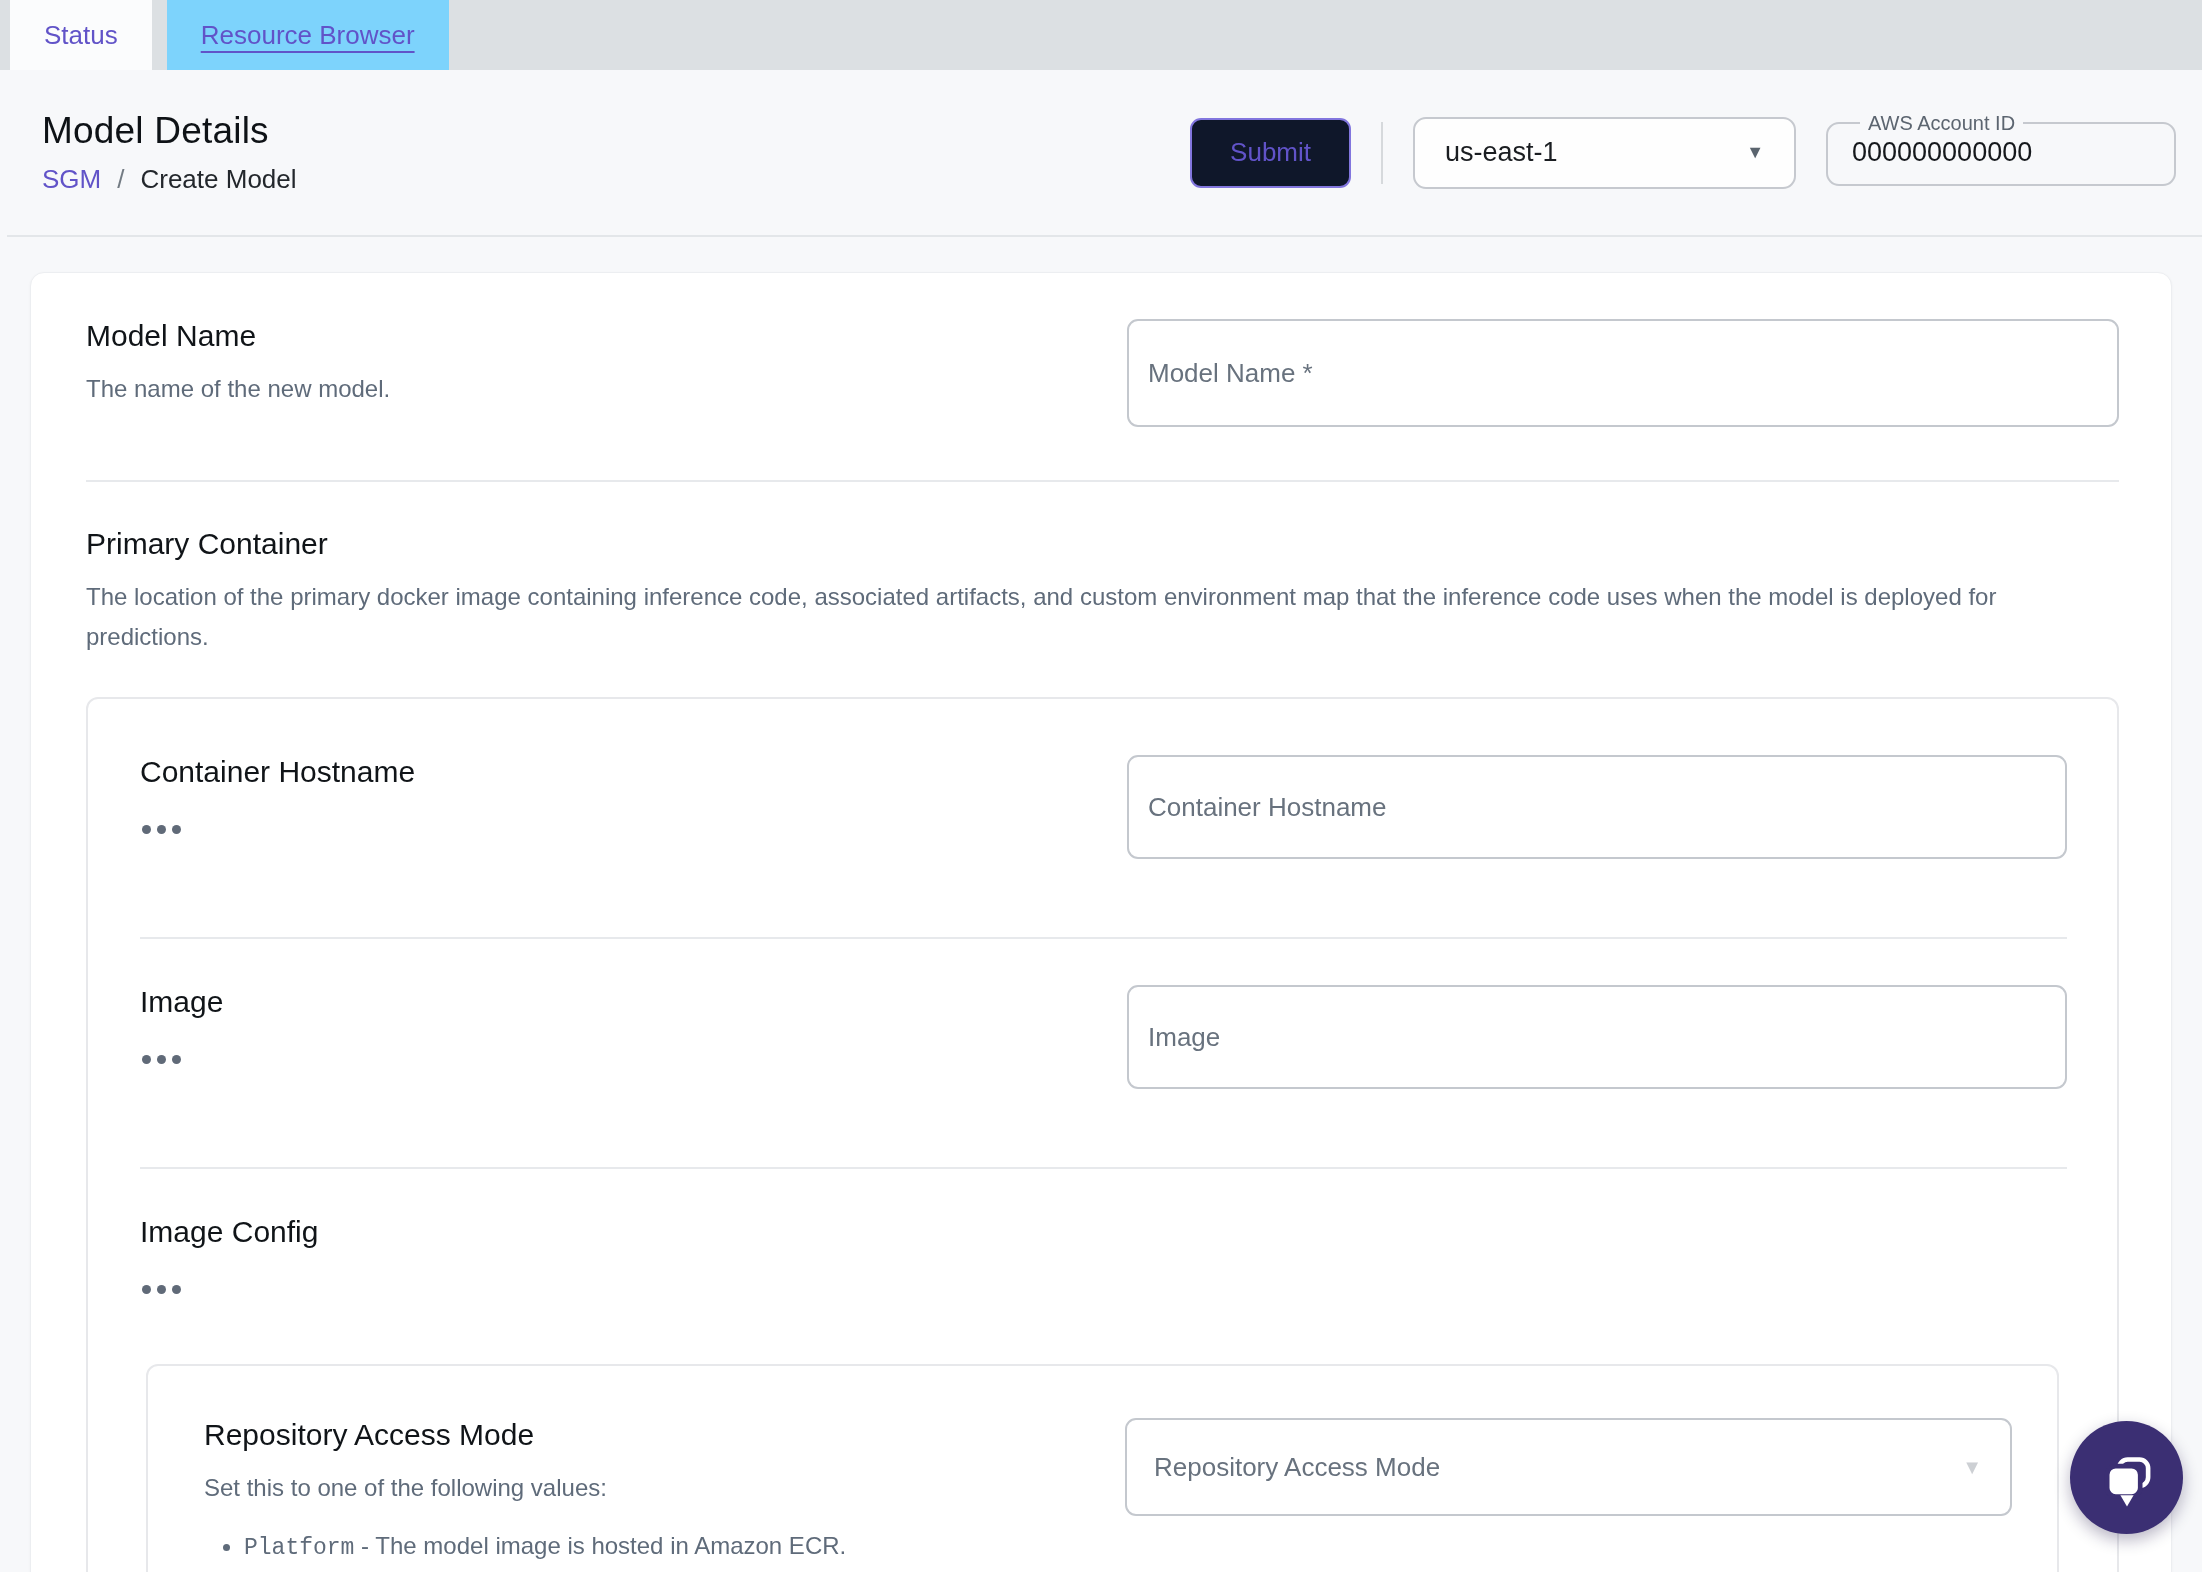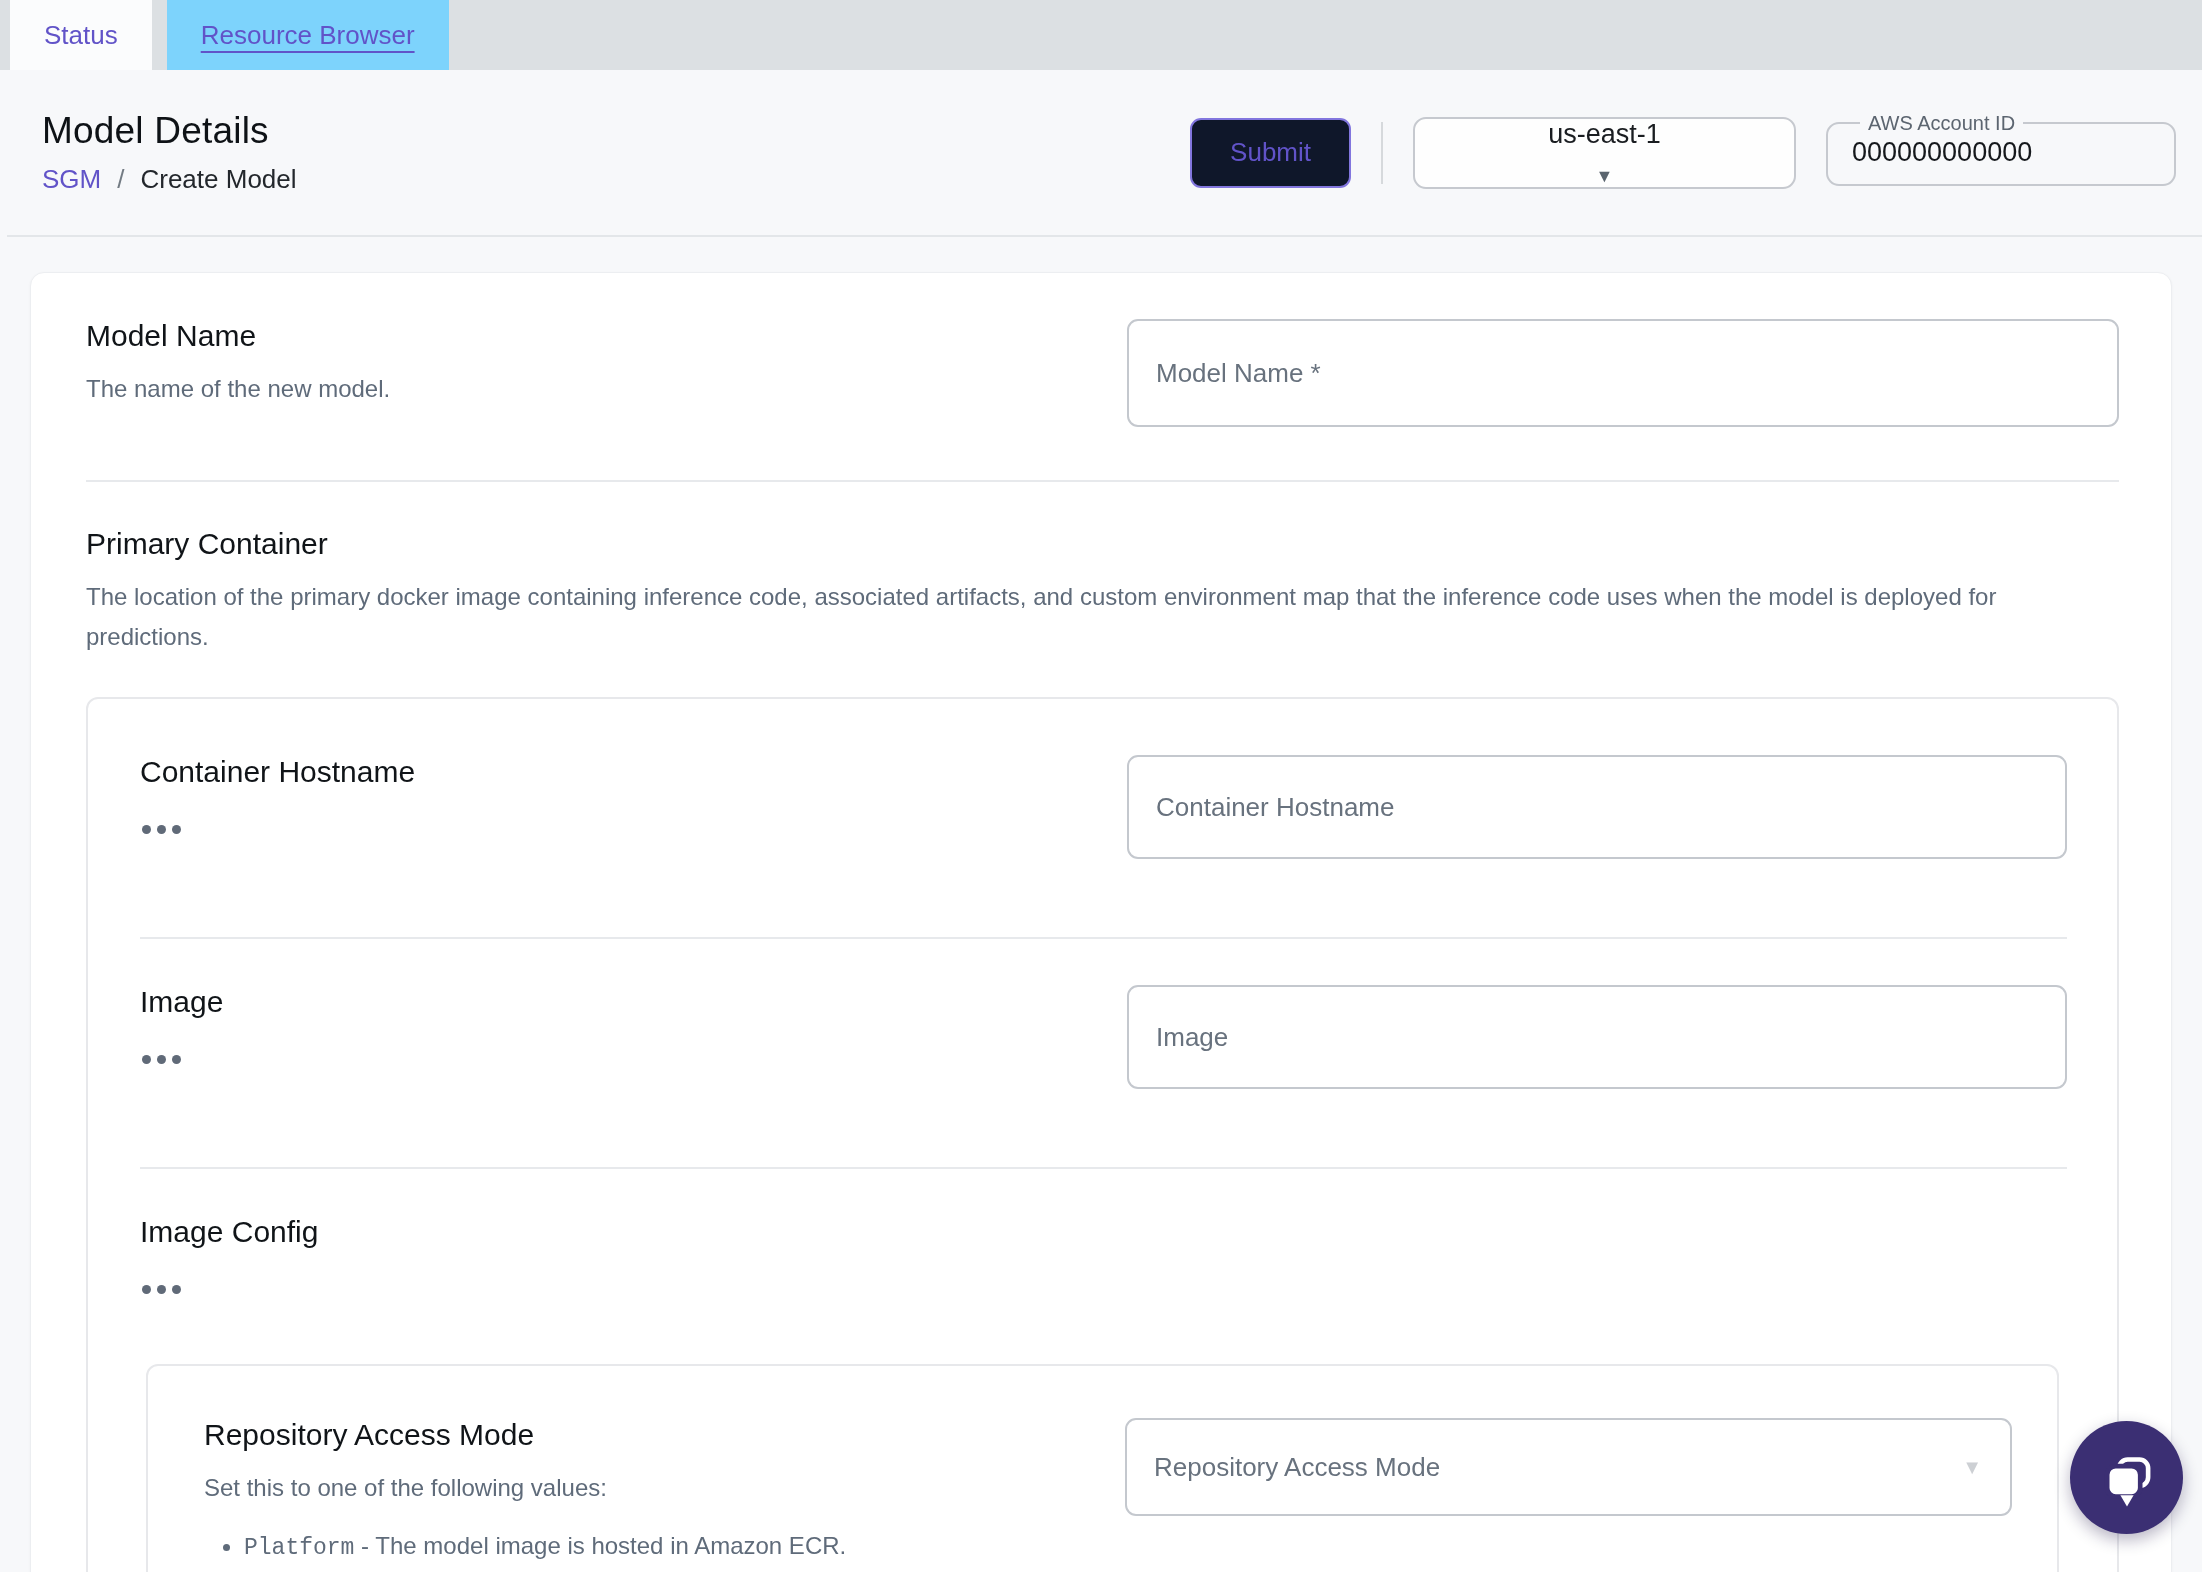--- a/index.html
+++ b/index.html
@@ -71,21 +71,20 @@
     background: #fefefe;
     border: 2px solid #c6c9cf;
     border-radius: 13px;
     display: flex;
     align-items: center;
     justify-content: space-between;
     padding: 0 30px;
     font-size: 27px;
     color: #1a1d21;
     cursor: pointer;
-    flex-direction: column;
   }
   .region-caret { font-size: 18px; color: #5a646e; }
   .account-fieldset {
     width: 350px;
     height: 74px;
     border: 2px solid #c6c9cf;
     border-radius: 13px;
     background: transparent;
     padding: 0 0 6px 24px;
     margin-top: -8px;
@@ -122,21 +121,21 @@
   .sec-heading { font-size: 30px; color: #101418; font-weight: 400; }
   .sec-desc { margin-top: 16px; font-size: 24px; color: #5f6b7a; line-height: 40px; }
 
   .text-input {
     font-family: inherit;
     border: 2px solid #c4c8ce;
     border-radius: 11px;
     background: #ffffff;
     font-size: 26px;
     color: #3a434d;
-    padding: 0 27px;
+    padding: 0 19px;
     outline: none;
   }
   .text-input::placeholder { color: #68727e; opacity: 1; }
   .input-model { width: 992px; height: 108px; }
   .input-group { width: 940px; height: 104px; }
 
   hr.divider { border: none; border-top: 2px solid #e7e9ec; margin: 53px 0 45px 0; }
 
   
   .group-card {

